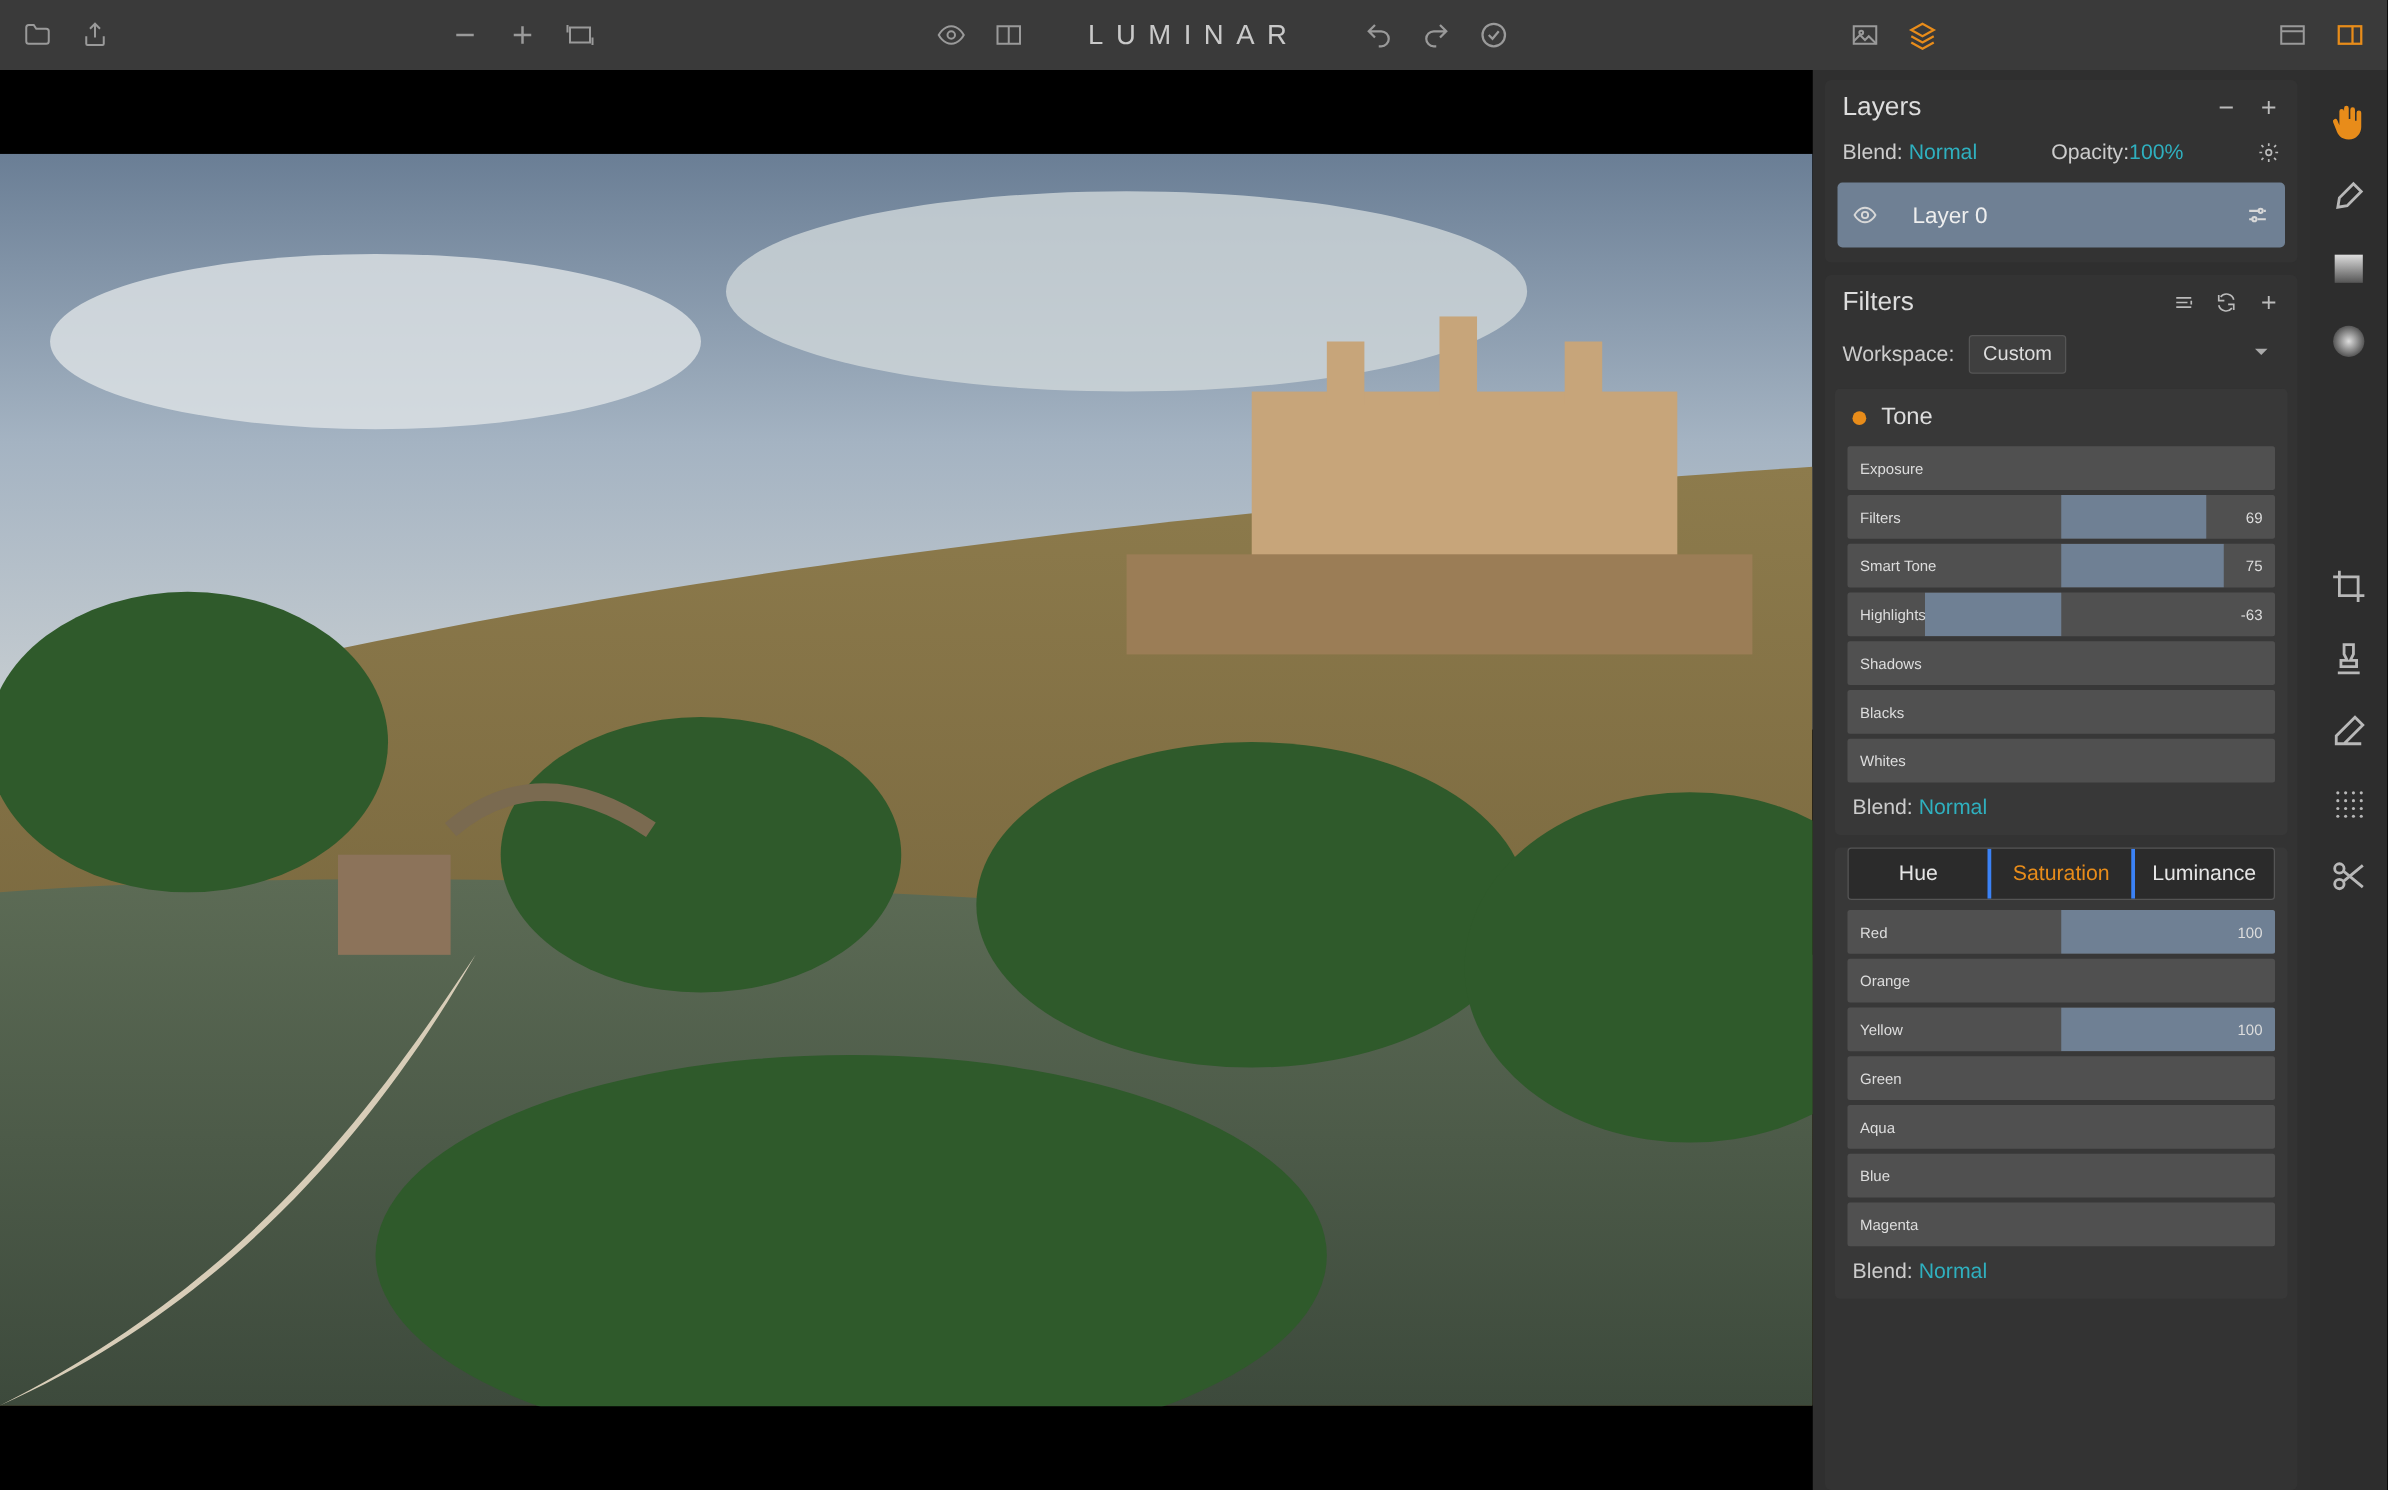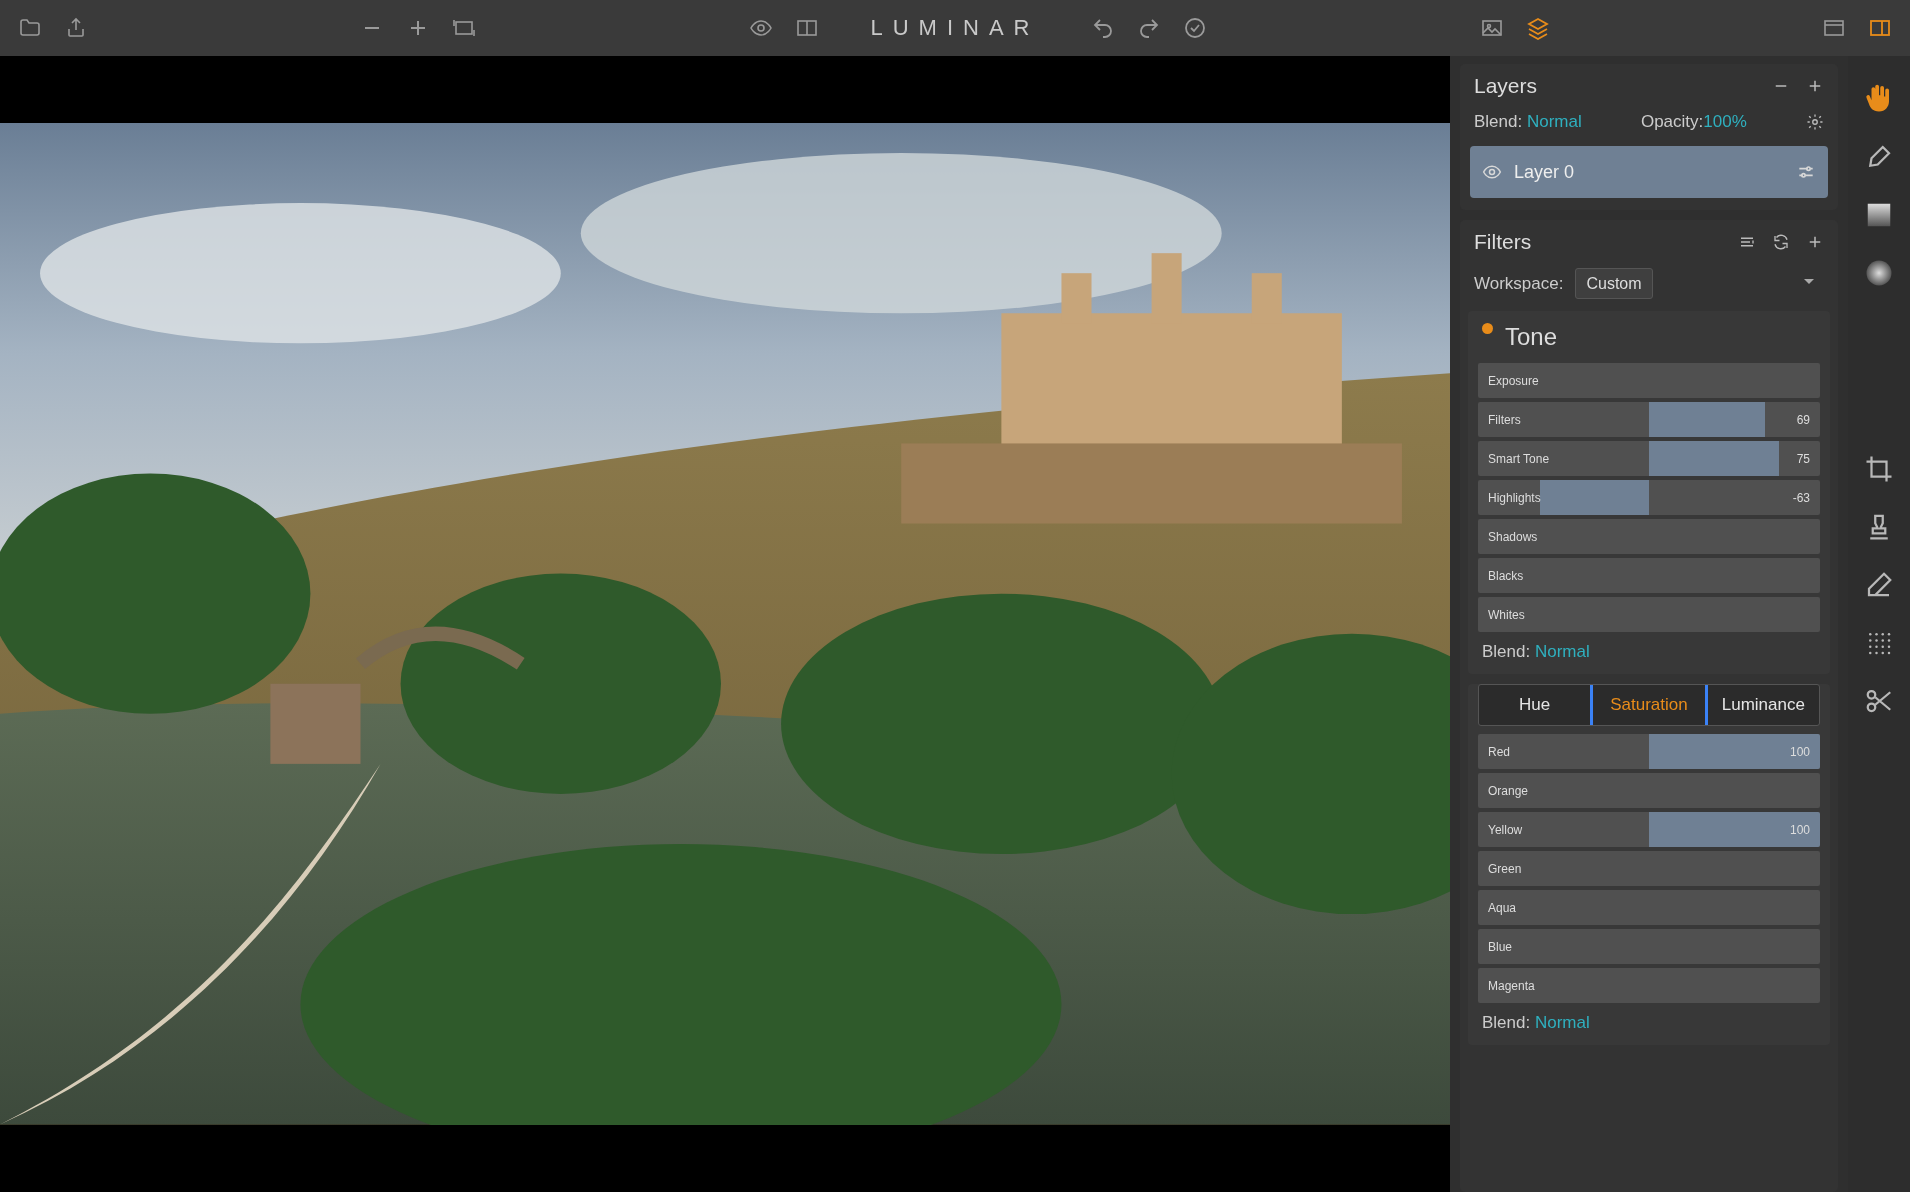--- a/index.html
+++ b/index.html
@@ -25,32 +25,32 @@
   .panel-head { display: flex; align-items: center; justify-content: space-between; padding: 10px 14px; }
   .panel-head h3 { font-size: 21px; font-weight: 400; color: #ddd; }
   .icon-row { display: flex; align-items: center; gap: 16px; color: #bbb; }
   .icon-btn { width: 18px; height: 18px; cursor: pointer; display: flex; align-items: center; justify-content: center; }
   .icon-btn svg { width: 100%; height: 100%; }
   
   .blend-row { display: flex; align-items: center; justify-content: space-between; padding: 4px 14px 10px; font-size: 17px; color: #ccc; }
   .blend-row .accent { color: #2fb0bf; cursor: pointer; }
   .blend-row .gear { width: 18px; height: 18px; color: #bbb; cursor: pointer; }
   
-  .layer-item { margin: 4px 10px 12px; background: #6f8094; border-radius: 4px; height: 52px; display: flex; align-items: center; padding: 0 12px; gap: 12px; color: #eee; font-size: 18px; }
+  .layer-item { margin: 4px 10px 12px; background: #6f8094; border-radius: 4px; height: 52px; display: flex; align-items: center; padding: 0 12px; gap: 28px; color: #eee; font-size: 18px; }
   .layer-item .eye { width: 20px; height: 20px; color: #d8d8d8; }
   .layer-item .spacer2 { flex: 1; }
   .layer-item .adj { width: 20px; height: 20px; color: #d8d8d8; cursor: pointer; }
   
   .workspace-row { display: flex; align-items: center; gap: 12px; padding: 4px 14px 12px; font-size: 17px; color: #ccc; }
   .workspace-row select { flex: 1; background: #3f3f3f; border: 1px solid #555; color: #ddd; font-size: 16px; padding: 6px 10px; border-radius: 3px; appearance: none; cursor: pointer; }
   .ws-wrap { flex: 1; position: relative; }
   .ws-wrap::after { content: ''; position: absolute; right: 10px; top: 50%; transform: translateY(-50%); border: 5px solid transparent; border-top-color: #aaa; pointer-events: none; }
   
   .filter-block { background: #383838; border-radius: 4px; margin: 0 8px 10px; }
-  .filter-head { display: flex; gap: 12px; padding: 12px 14px; font-size: 24px; color: #ddd; cursor: pointer; }
+  .filter-head { display: flex; align-items: center; gap: 12px; padding: 12px 14px; font-size: 19px; color: #ddd; cursor: pointer; }
   .dot { width: 11px; height: 11px; border-radius: 50%; background: #e88c1a; }
   
   .slider-row { position: relative; height: 35px; margin: 0 10px 4px; background: #505050; border-radius: 2px; display: flex; align-items: center; padding: 0 10px; font-size: 12px; color: #ddd; cursor: pointer; overflow: hidden; }
   .slider-row .fill { position: absolute; top: 0; bottom: 0; background: #6f8094; }
   .slider-row .label { position: relative; z-index: 1; }
   .slider-row .val { position: relative; z-index: 1; margin-left: auto; }
   
   .inner-blend { padding: 6px 14px 12px; font-size: 17px; color: #ccc; }
   .inner-blend .accent { color: #2fb0bf; cursor: pointer; }
   

